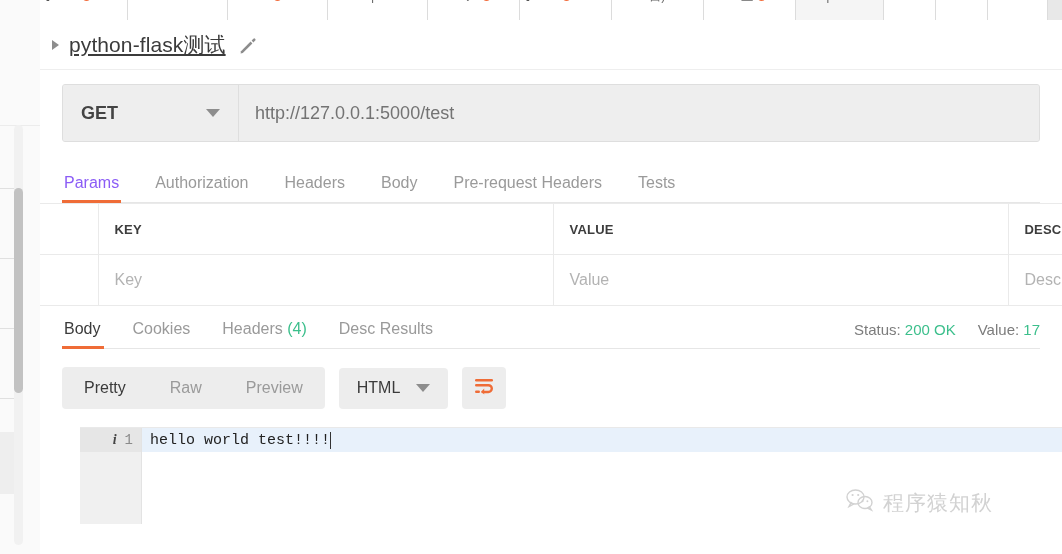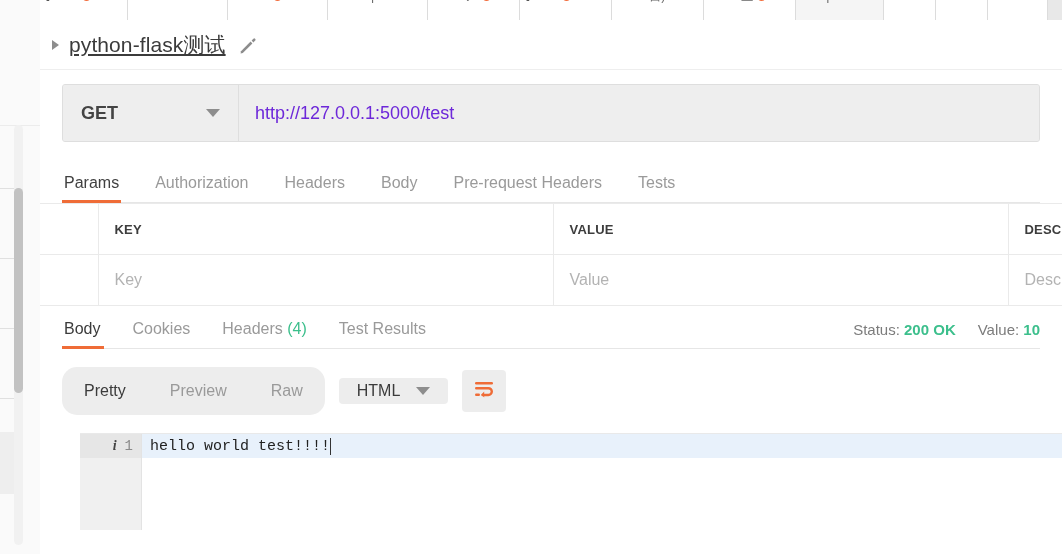--- a/index.html
+++ b/index.html
@@ -189,42 +189,42 @@
     border-top: 8px solid #8d8d8d;
     border-left: 7px solid transparent;
     border-right: 7px solid transparent;
   }
   .url-box {
     flex: 1;
     display: flex;
     align-items: center;
     padding: 4px 16px;
     font-size: 18px;
-    color: #6d28d9;
+    color: #737373;
     background: #eeeeee;
   }
 
   
   .req-tabs {
     margin: 22px 22px 0 22px;
     display: flex;
     align-items: flex-end;
     gap: 0;
     border-bottom: 1px solid #e6e6e6;
     height: 38px;
   }
   .req-tab {
     font-size: 16px;
     color: #9a9a9a;
     padding: 0 18px 10px 18px;
     position: relative;
     white-space: nowrap;
   }
   .req-tab:first-child { padding-left: 2px; }
-  .req-tab.active { color: #404040; }
+  .req-tab.active { color: #8b5cf6; }
   .req-tab.active::after {
     content: "";
     position: absolute;
     left: 0; right: 14px; bottom: -1px;
     height: 3px;
     background: #ef6c37;
   }
   .req-tab:first-child.active::after { left: 0; right: 16px; }
 
   
@@ -288,51 +288,51 @@
   .hdr-count { color: #3cbf8c; }
   .resp-meta {
     margin-left: auto;
     padding-bottom: 10px;
     font-size: 15px;
     color: #7c7c7c;
     display: flex;
     gap: 22px;
     white-space: nowrap;
   }
-  .meta-val { color: #3cbf8c; font-weight: bold; }
+  .meta-val { color: #3cbf8c; }
 
   
   .body-toolbar {
     margin: 18px 22px 0 22px;
     display: flex;
     align-items: center;
     gap: 14px;
   }
   .seg {
     display: flex;
     background: #ededed;
-    border-radius: 15px;
-    overflow: hidden;
-    height: 48px;
+    border-radius: 4px;
+    overflow: hidden;
+    height: 42px;
     align-items: center;
   }
   .seg-item {
     padding: 0 22px;
     font-size: 16px;
     color: #9a9a9a;
     line-height: 42px;
   }
   .seg-item.active { color: #3b3b3b; }
   .fmt-box {
     display: flex;
     align-items: center;
     gap: 16px;
     background: #ededed;
     border-radius: 4px;
-    height: 26px;
+    height: 41px;
     padding: 0 18px;
     font-size: 16px;
     color: #3b3b3b;
   }
   .wrap-btn {
     width: 44px; height: 42px;
     background: #ededed;
     border-radius: 4px;
     display: flex;
     align-items: center;
@@ -551,38 +551,38 @@
       </tbody>
     </table>
 
     <div class="resp-tabs">
       <div class="resp-tab active">Body</div>
       <div class="resp-tab">Cookies</div>
       <div class="resp-tab">
         <span>Headers</span>
         <span class="hdr-count">(4)</span>
       </div>
-      <div class="resp-tab">Test Results</div>
+      <div class="resp-tab">Desc Results</div>
       <div class="resp-meta">
         <span>
           <span>Status:</span>
           <span class="meta-val">200 OK</span>
         </span>
         <span>
           <span>Value:</span>
-          <span class="meta-val">10</span>
+          <span class="meta-val">17</span>
         </span>
       </div>
     </div>
 
     <div class="body-toolbar">
       <div class="seg">
         <div class="seg-item active">Pretty</div>
+        <div class="seg-item">Raw</div>
         <div class="seg-item">Preview</div>
-        <div class="seg-item">Raw</div>
       </div>
       <div class="fmt-box">
         <span>HTML</span>
         <span class="caret-down"></span>
       </div>
       <div class="wrap-btn">
         <span>
           <svg width="22" height="20" viewBox="0 0 22 20" aria-hidden="true">
             <rect x="2" y="3" width="18" height="2.4" rx="1.2" fill="#ef6c37"></rect>
             <path d="M3.2 9.2 H15.4 a3.4 3.4 0 0 1 0 6.8 H9.5" stroke="#ef6c37" stroke-width="2.4" fill="none" stroke-linecap="round"></path>
@@ -600,14 +600,29 @@
           <span>1</span>
         </div>
       </div>
       <div class="code-line">
         <span>hello world test!!!!</span><span class="caret-bar"></span>
       </div>
     </div>
 
   </div>
 
+  <div class="watermark">
+    <span>
+      <svg width="30" height="24" viewBox="0 0 30 24" aria-hidden="true">
+        <ellipse cx="10.5" cy="9" rx="8.5" ry="7" fill="none" stroke="#d2d2d2" stroke-width="1.4"></ellipse>
+        <path d="M6 14.6 L4 18.6 L8.4 16.2 Z" fill="none" stroke="#d2d2d2" stroke-width="1.4"></path>
+        <circle cx="7.6" cy="7" r="1.1" fill="#d2d2d2"></circle>
+        <circle cx="13.2" cy="7" r="1.1" fill="#d2d2d2"></circle>
+        <ellipse cx="20" cy="14.5" rx="7" ry="6" fill="none" stroke="#d2d2d2" stroke-width="1.4"></ellipse>
+        <path d="M24.4 18.8 L26.4 22 L22.6 20.2 Z" fill="none" stroke="#d2d2d2" stroke-width="1.4"></path>
+        <circle cx="17.6" cy="13.2" r="0.95" fill="#d2d2d2"></circle>
+        <circle cx="22.4" cy="13.2" r="0.95" fill="#d2d2d2"></circle>
+      </svg>
+    </span>
+    <span>程序猿知秋</span>
+  </div>
 
 </div>
 
 </body></html>

